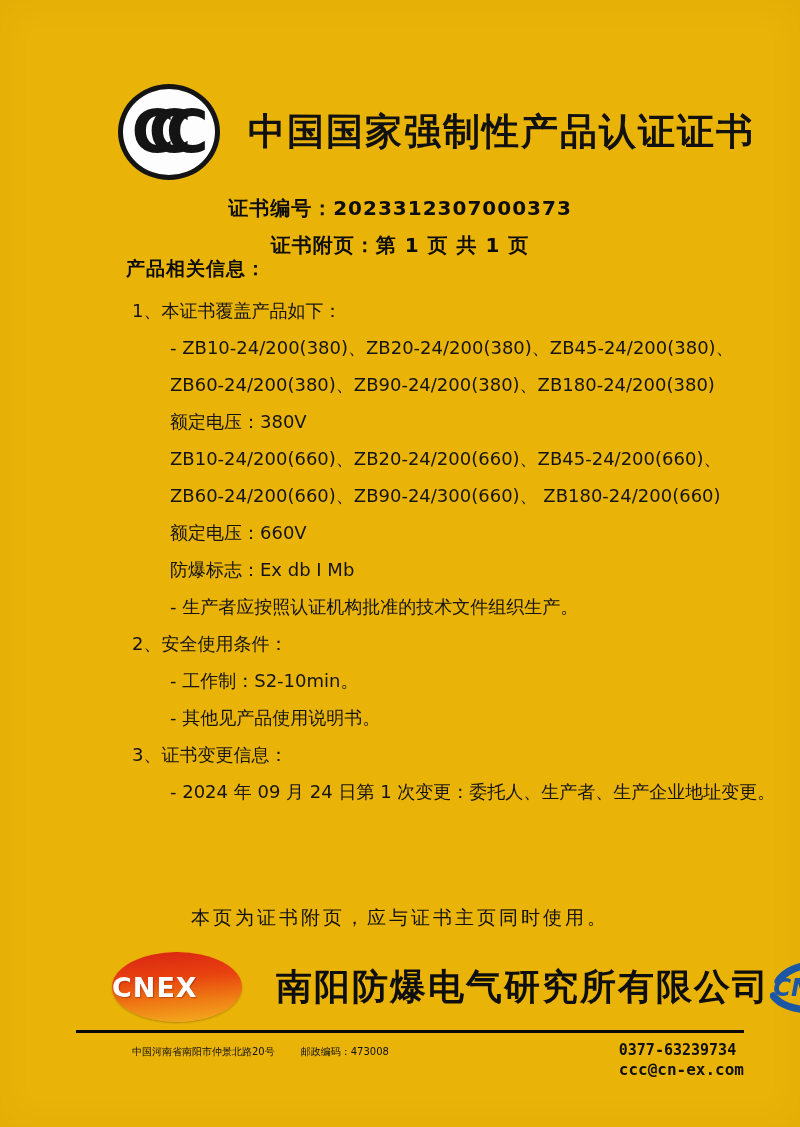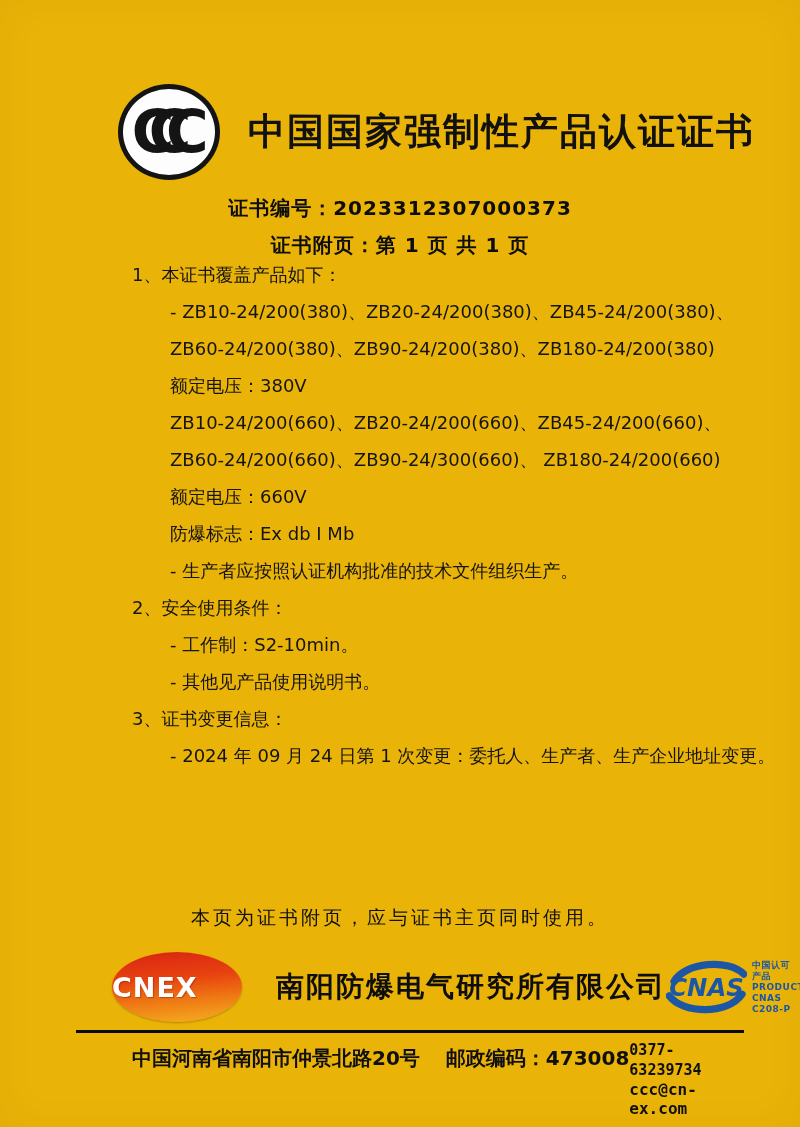--- a/index.html
+++ b/index.html
@@ -47,29 +47,29 @@
     width:130px; height:70px; border-radius:50%;
     background:linear-gradient(175deg,#dc2a12 8%,#e8420f 38%,#ef7b14 68%,#f3a81e 95%);
     display:flex; align-items:center; justify-content:flex-start; flex:0 0 auto;
     box-shadow:0 1px 2px rgba(0,0,0,0.25);
   }
   .cnex-text {
     color:#ffffff; font-weight:800; font-size:27px; letter-spacing:1px;
     text-shadow:1px 1px 1px rgba(120,30,0,0.45);
     font-family:"DejaVu Sans",sans-serif;
   }
-  .company { font-size:28px; font-weight:700; letter-spacing:2px; margin-left:34px; white-space:nowrap; color:#0e0e0e; }
+  .company { font-size:36px; font-weight:700; letter-spacing:2px; margin-left:34px; white-space:nowrap; color:#0e0e0e; }
   .cnas-block { margin-left:auto; display:flex; align-items:center; }
   .cnas-caption { margin-left:5px; color:#1c57a5; font-weight:700; line-height:11px; }
   .cnas-caption .cap { font-size:9px; display:block; letter-spacing:0.5px; }
   
   .divider { position:absolute; top:1030px; left:76px; width:668px; height:0; border-top:3px solid #0a0a0a; }
   .contact-row { position:absolute; top:1040px; left:76px; width:668px; display:flex; align-items:flex-start; }
   .websites { font-family:"DejaVu Sans Mono","Liberation Mono",monospace; font-size:13.5px; line-height:21px; font-weight:700; color:#101010; }
-  .address-block { margin-left:56px; margin-top:5px; font-size:20px; font-weight:700; color:#101010; white-space:nowrap; }
+  .address-block { margin-left:56px; margin-top:5px; font-size:10px; font-weight:400; color:#101010; white-space:nowrap; }
   .postal { margin-left:26px; }
   .phone-block { margin-left:auto; text-align:left; font-family:"DejaVu Sans Mono","Liberation Mono",monospace; font-weight:700; color:#101010; }
   .phone { font-size:15px; line-height:20px; }
   .email { font-size:16px; line-height:19px; }
 </style>
 </head>
 <body>
 
 <div class="page">
 
@@ -79,20 +79,21 @@
     </div>
     <h1 class="title">中国国家强制性产品认证证书</h1>
   </div>
 
   <div class="cert-lines">
     <p class="cert-line"><span>证书编号：</span><span>2023312307000373</span></p>
     <p class="cert-line"><span>证书附页：</span><span>第 1 页  共 1 页</span></p>
   </div>
 
   <div class="body">
+    <h2 class="body-heading">产品相关信息：</h2>
     <p class="line ind1">1、本证书覆盖产品如下：</p>
     <p class="line ind2">- ZB10-24/200(380)、ZB20-24/200(380)、ZB45-24/200(380)、</p>
     <p class="line ind2">ZB60-24/200(380)、ZB90-24/200(380)、ZB180-24/200(380)</p>
     <p class="line ind2">额定电压：380V</p>
     <p class="line ind2">ZB10-24/200(660)、ZB20-24/200(660)、ZB45-24/200(660)、</p>
     <p class="line ind2">ZB60-24/200(660)、ZB90-24/300(660)、 ZB180-24/200(660)</p>
     <p class="line ind2">额定电压：660V</p>
     <p class="line ind2">防爆标志：Ex db I Mb</p>
     <p class="line ind2">- 生产者应按照认证机构批准的技术文件组织生产。</p>
     <p class="line ind1">2、安全使用条件：</p>

